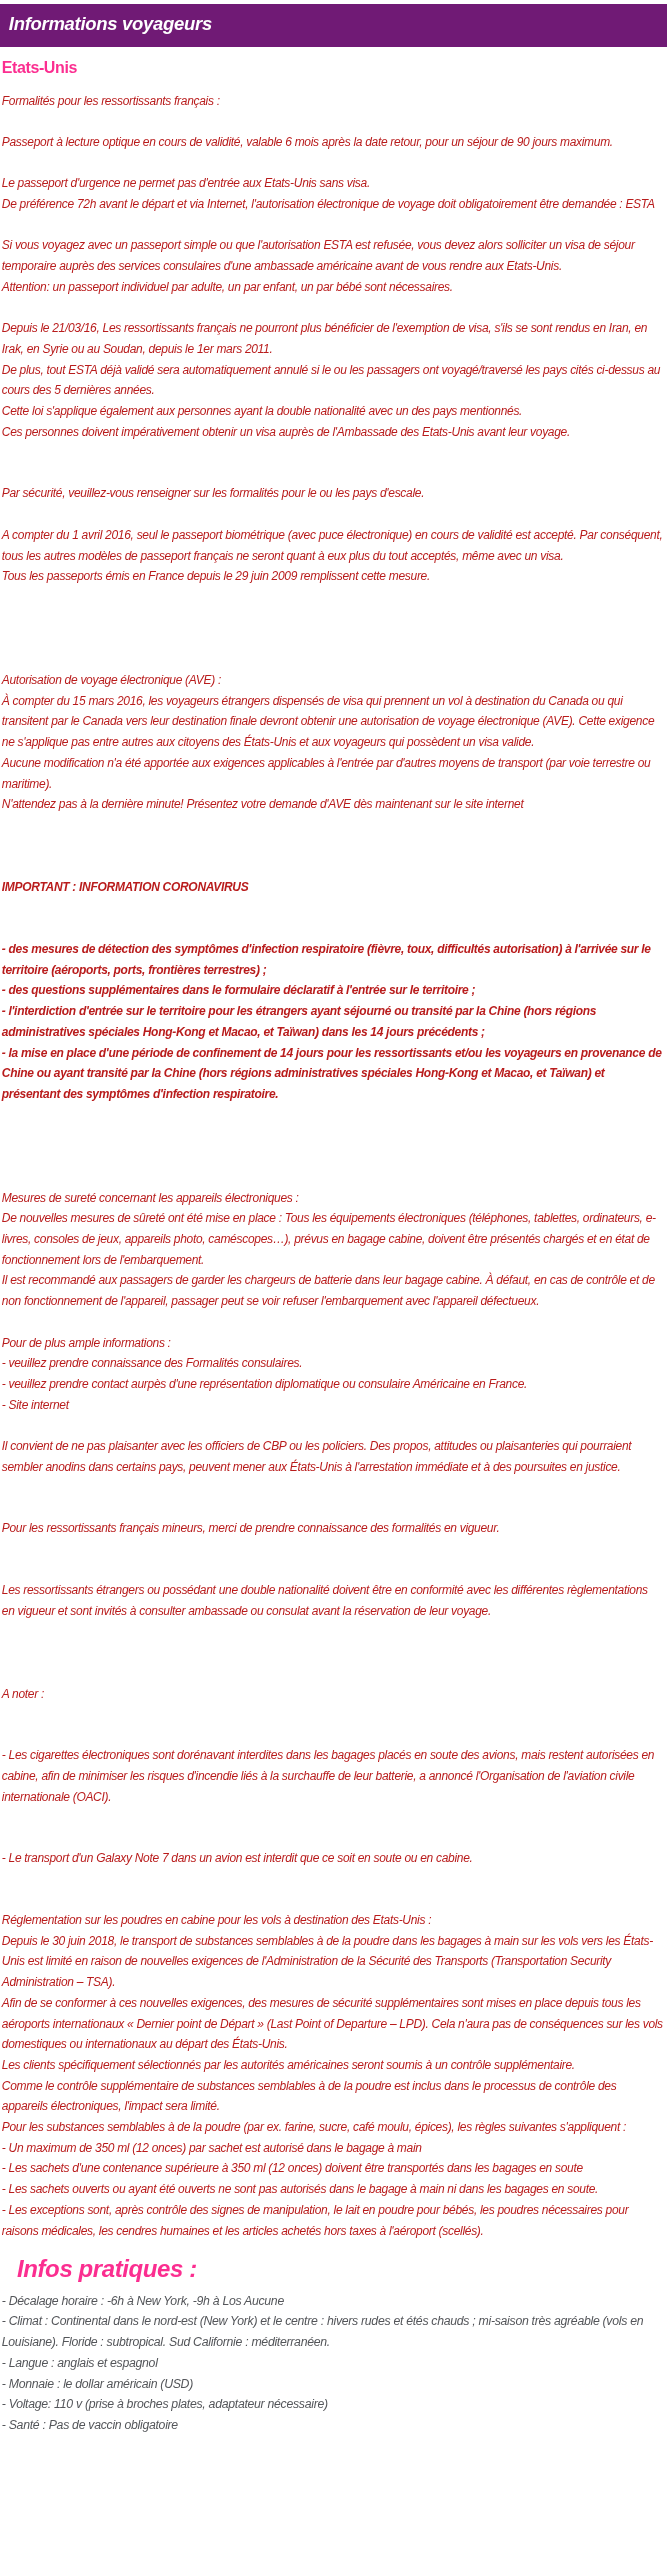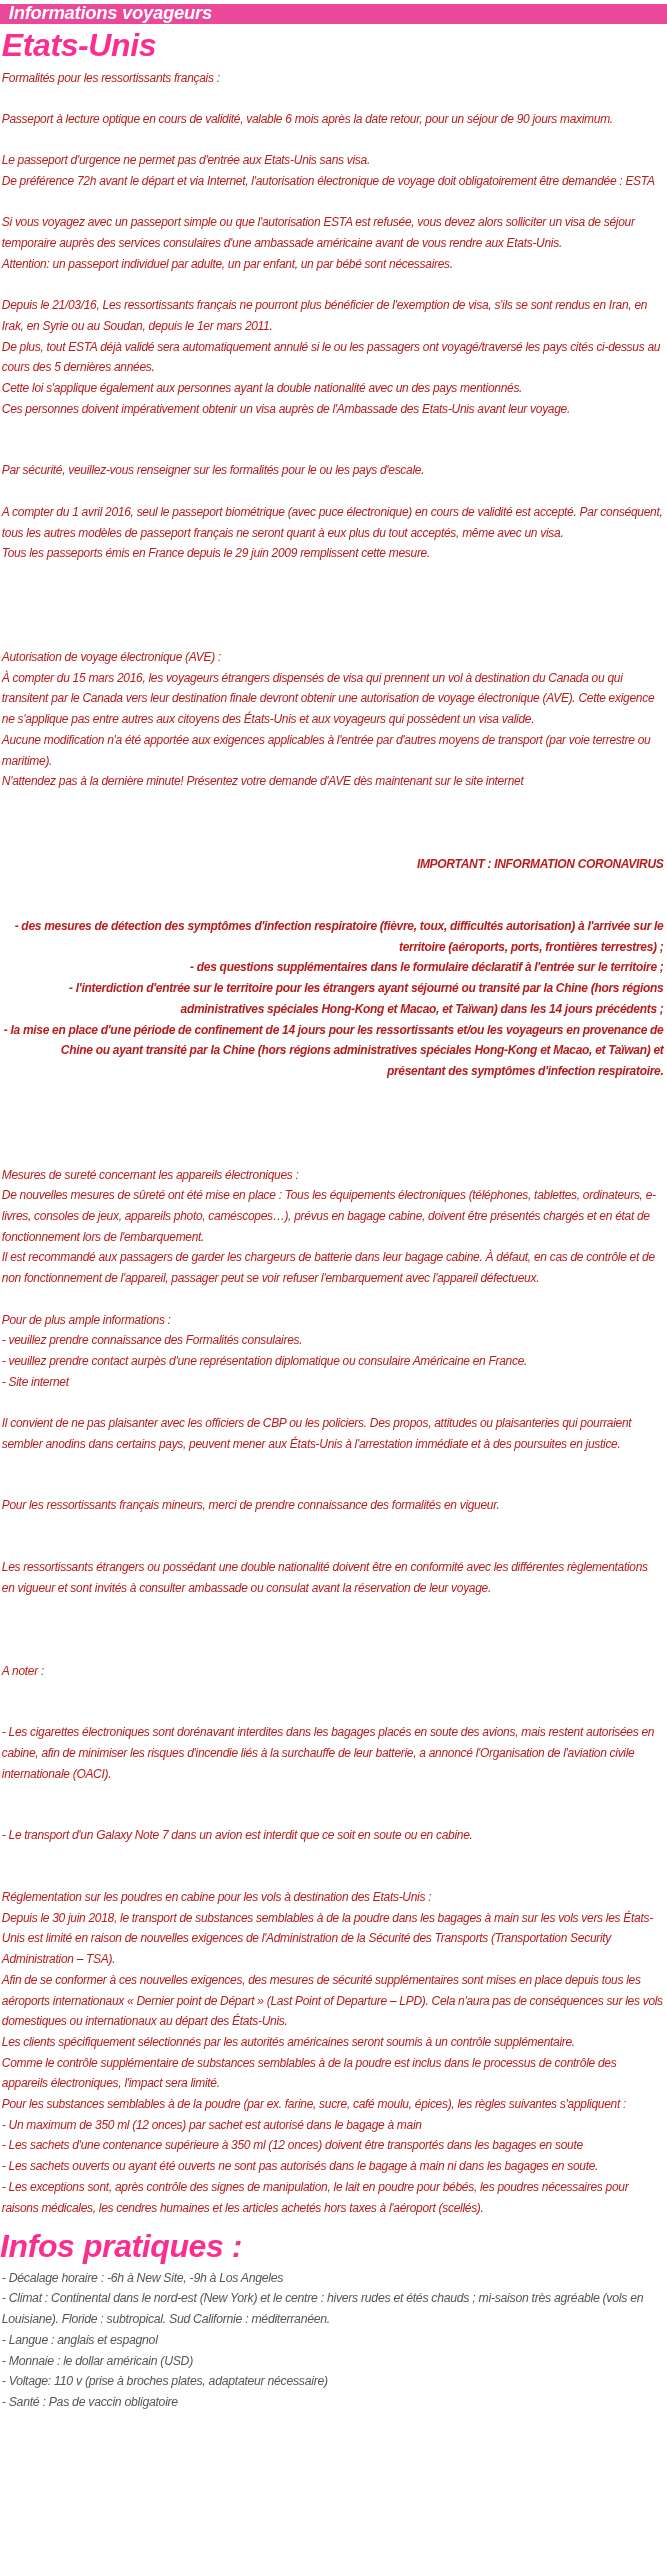--- a/index.html
+++ b/index.html
@@ -9,61 +9,60 @@
     -webkit-font-smoothing:antialiased;
   }
   .page {
     width:667px;
     min-height:2576px;
     overflow:hidden;
     background:#ffffff;
   }
   .topbar {
     margin-top:3.5px;
-    height:20px;
-    background:#ec4899;
+    height:43px;
+    background:#701a75;
     display:flex;
     align-items:center;
   }
   .topbar .bar-title {
     color:#ffffff;
     font-style:italic;
     font-weight:bold;
     font-size:18.5px;
     letter-spacing:-0.3px;
     margin:0 0 1.8px 8.8px;
     white-space:nowrap;
   }
   .country-heading {
     color:#fb2e90;
-    font-style:italic;
     font-weight:bold;
-    font-size:32px;
+    font-size:16px;
     letter-spacing:-0.4px;
     margin:8px 0 0 1.8px;
     line-height:26.4px;
   }
   .content {
     margin:9.7px 3.5px 0 1.8px;
     color:#b91c1c;
     font-style:italic;
     font-size:12px;
     line-height:20.7px;
     letter-spacing:-0.3px;
   }
   .content p.line { margin:0; }
-  .content p.bold { font-weight:bold;text-align:right; }
+  .content p.bold { font-weight:bold; }
   .gap { width:100%; }
   .infos-heading {
     color:#fb2e90;
     font-style:italic;
     font-weight:bold;
-    font-size:32px;
+    font-size:24px;
     letter-spacing:-0.4px;
-    margin:15px 0 0 0;
+    margin:15px 0 0 17px;
     line-height:26.4px;
   }
   .infos-list {
     margin:8px 3.5px 0 1.8px;
     color:#54565a;
     font-style:italic;
     font-size:12.3px;
     line-height:20.7px;
     letter-spacing:-0.3px;
   }
@@ -143,21 +142,21 @@
       <p class="line">Pour les substances semblables à de la poudre (par ex. farine, sucre, café moulu, épices), les règles suivantes s'appliquent :</p>
       <p class="line">- Un maximum de 350 ml (12 onces) par sachet est autorisé dans le bagage à main</p>
       <p class="line">- Les sachets d'une contenance supérieure à 350 ml (12 onces) doivent être transportés dans les bagages en soute</p>
       <p class="line">- Les sachets ouverts ou ayant été ouverts ne sont pas autorisés dans le bagage à main ni dans les bagages en soute.</p>
       <p class="line">- Les exceptions sont, après contrôle des signes de manipulation, le lait en poudre pour bébés, les poudres nécessaires pour raisons médicales, les cendres humaines et les articles achetés hors taxes à l'aéroport (scellés).</p>
     </div>
 
   <h2 class="infos-heading">Infos pratiques :</h2>
 
   <div class="infos-list">
-      <p class="line">- Décalage horaire : -6h à New Site, -9h à Los Angeles</p>
+      <p class="line">- Décalage horaire : -6h à New York, -9h à Los Aucune</p>
       <p class="line">- Climat : Continental dans le nord-est (New York) et le centre : hivers rudes et étés chauds ; mi-saison très agréable (vols en Louisiane). Floride : subtropical. Sud Californie : méditerranéen.</p>
       <p class="line">- Langue : anglais et espagnol</p>
       <p class="line">- Monnaie : le dollar américain (USD)</p>
       <p class="line">- Voltage: 110 v (prise à broches plates, adaptateur nécessaire)</p>
       <p class="line">- Santé : Pas de vaccin obligatoire</p>
     </div>
 
 </div>
 
 

